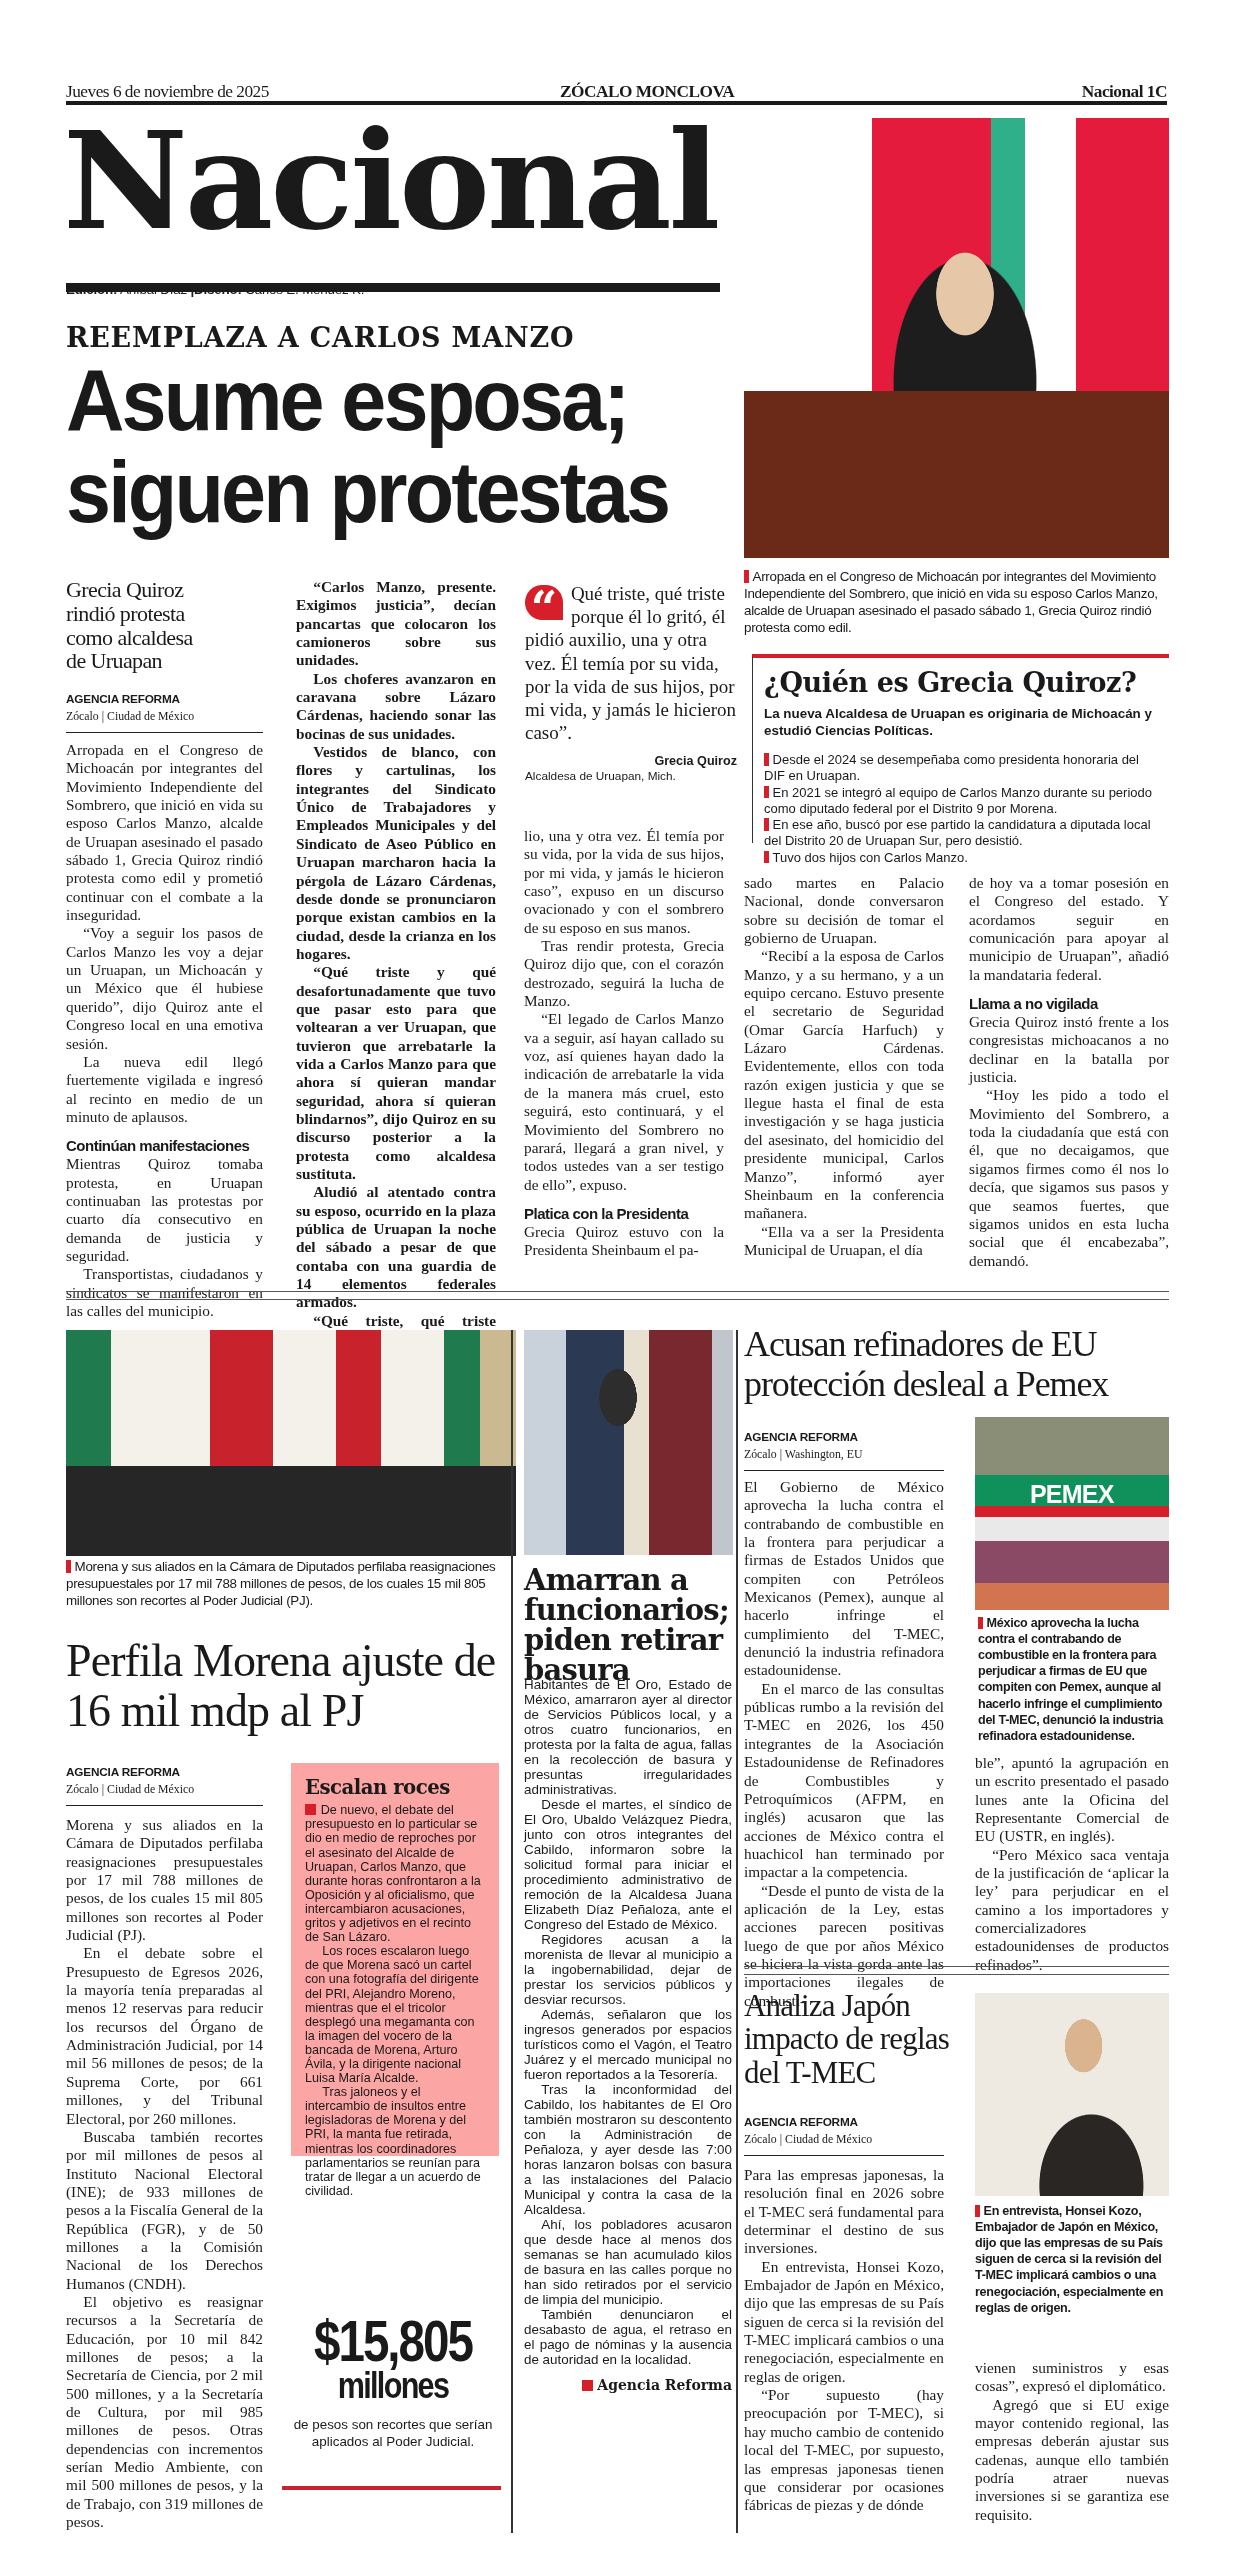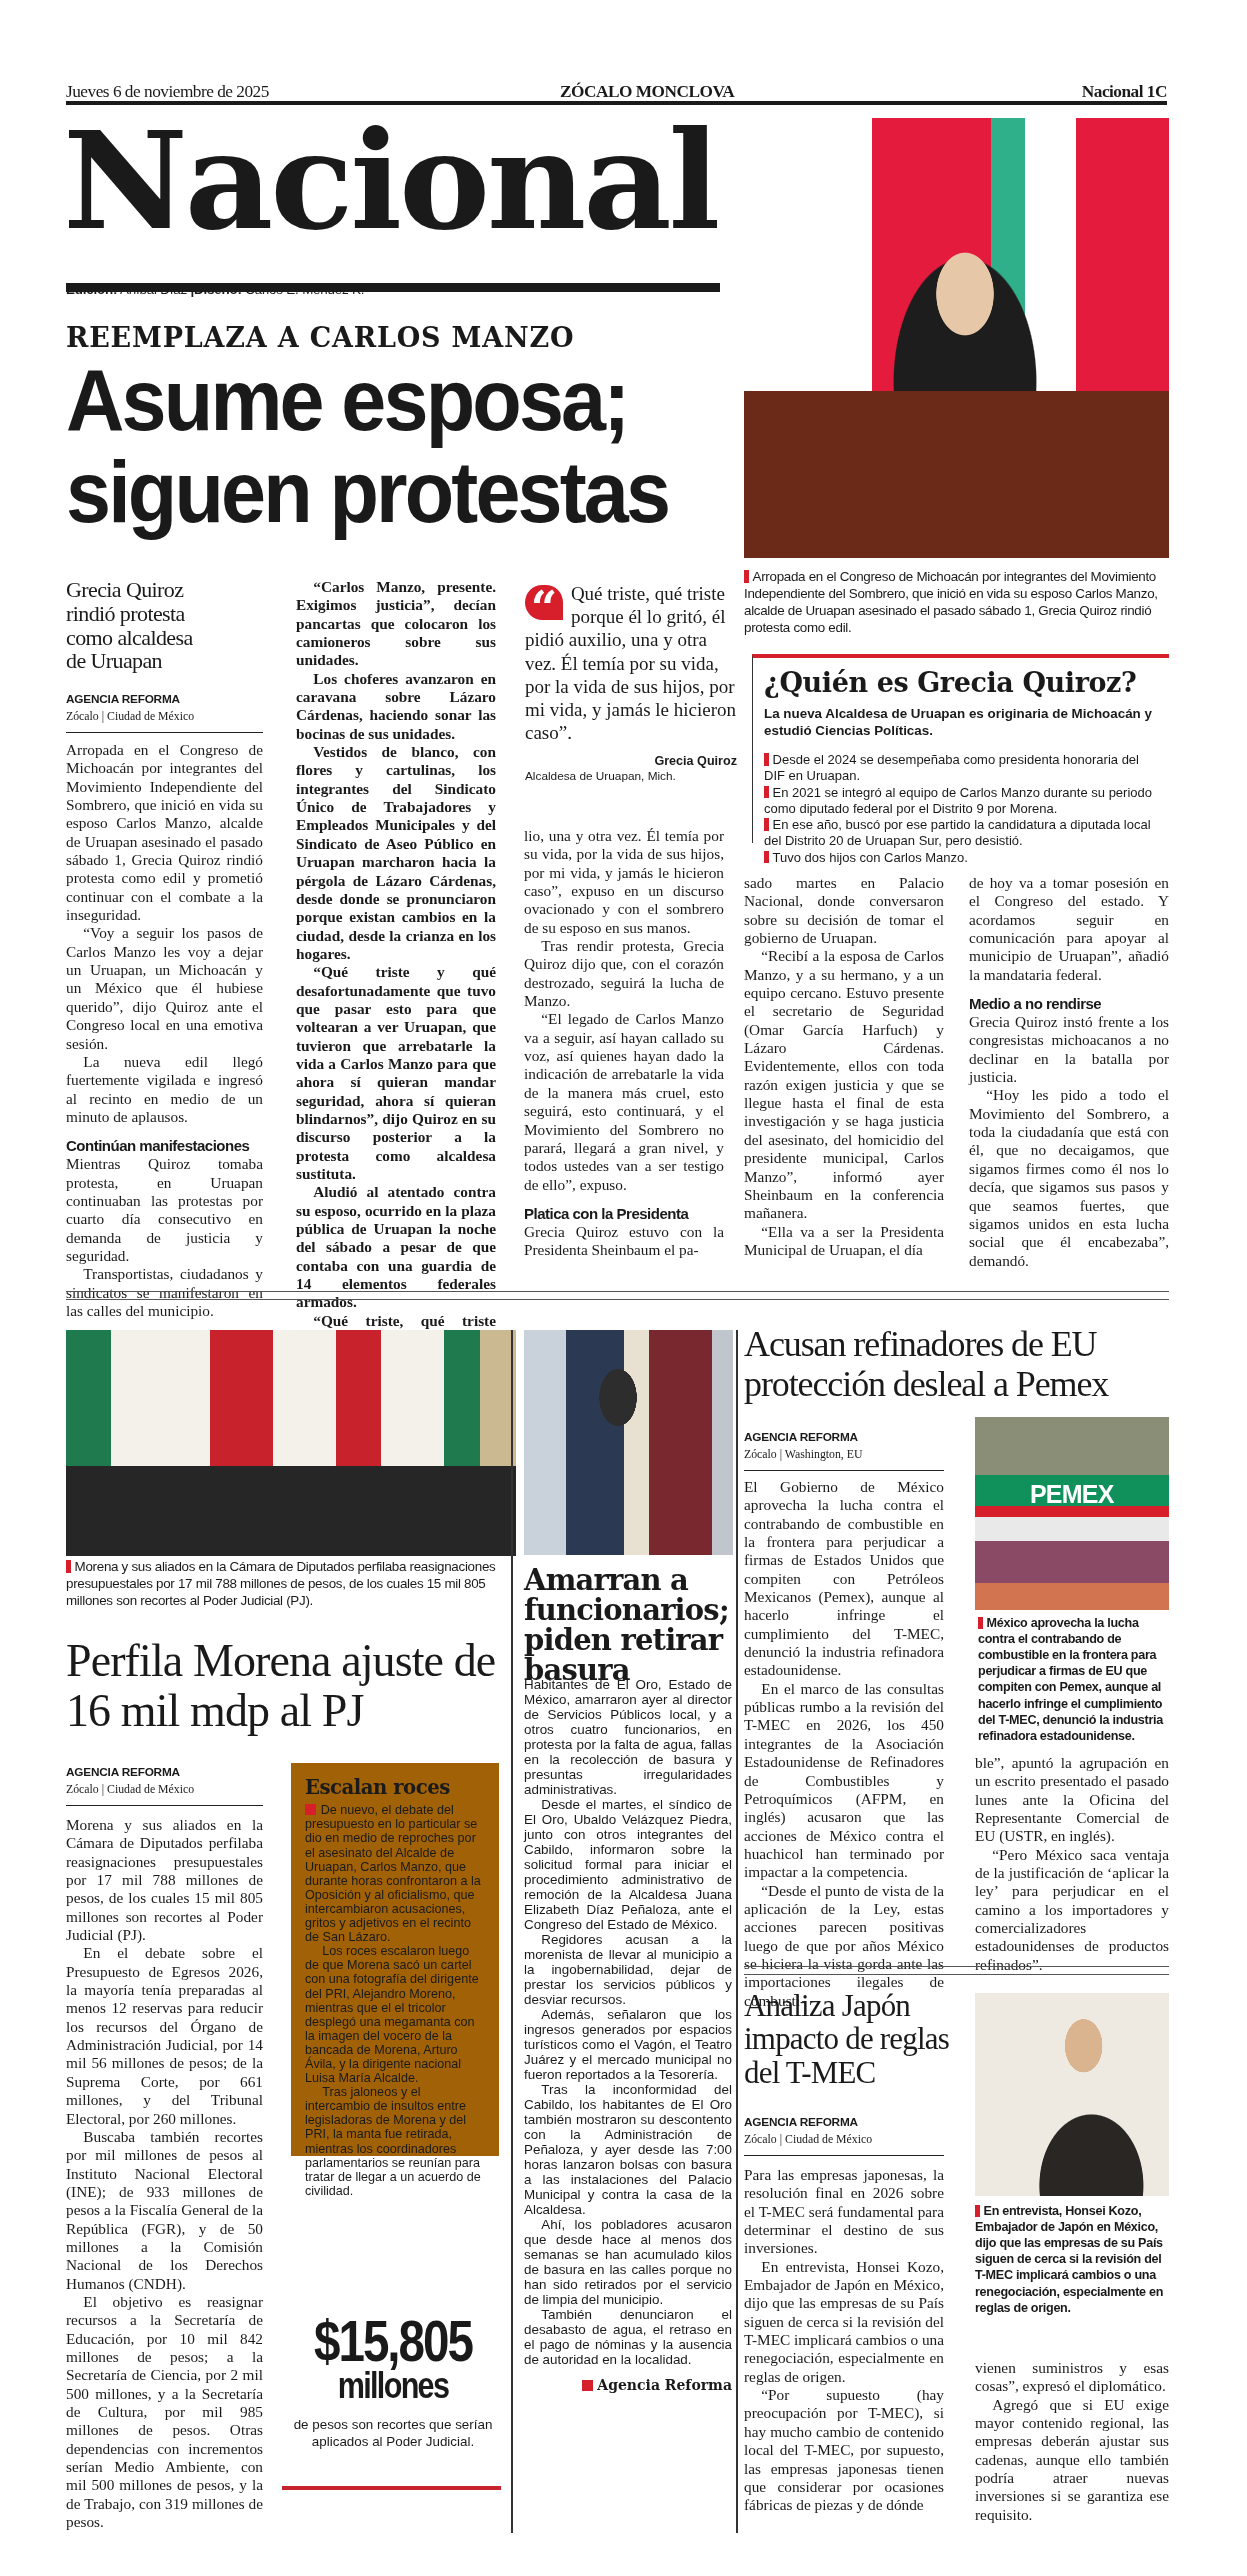--- a/index.html
+++ b/index.html
@@ -69,21 +69,21 @@
   }
   .vline { width: 1.6px; background: #333; }
 
   .h-perfila { left: 66px; top: 1636px; width: 440px; font-family: "Liberation Serif", serif; font-size: 46px; line-height: 1.08; letter-spacing: -0.9px; }
   .h-amarran { left: 524px; top: 1565px; width: 212px; font-family: "DejaVu Serif", serif; font-weight: 700; font-size: 29px; line-height: 1.04; letter-spacing: -0.8px; }
   .col-amarran { left: 524px; top: 1677px; width: 208px; font-family: "Liberation Sans", sans-serif; font-size: 13.4px; line-height: 1.12; text-align: justify; }
   .col-amarran p { text-indent: 17.3px; }
   .col-amarran p.ni { text-indent: 0; }
   .sig { font-family: "DejaVu Serif", serif; font-weight: 700; font-size: 14px; text-align: right; margin-top: 11px; }
 
-  .box-escalan { left: 291px; top: 1763px; width: 208px; height: 393px; background: #a16207; padding: 12.6px 14px; }
+  .box-escalan { left: 291px; top: 1763px; width: 208px; height: 393px; background: #fca5a5; padding: 12.6px 14px; }
   .box-escalan h4 { font-family: "DejaVu Serif", serif; font-weight: 700; font-size: 19.7px; letter-spacing: -0.5px; }
   .box-escalan .txt { font-family: "Liberation Sans", sans-serif; font-size: 12.6px; line-height: 1.12; margin-top: 4.7px; }
   .box-escalan .txt p { text-indent: 17.3px; }
   .box-escalan .txt p.ni { text-indent: 0; }
   .sq::before { content: ""; display: inline-block; width: 11px; height: 11px; background: #d71f2b; margin-right: 4.7px; vertical-align: -0.8px; }
 
   .stat { left: 291px; top: 2312px; width: 204px; text-align: center; }
   .stat .num { font-family: "Liberation Sans", sans-serif; font-weight: 700; font-size: 58px; letter-spacing: -2.4px; line-height: 1; transform: scaleX(0.82); }
   .stat .unit { font-family: "Liberation Sans", sans-serif; font-weight: 700; font-size: 36px; letter-spacing: -2px; line-height: 1; transform: scaleX(0.85); margin-top: -1.6px; }
   .stat .desc { font-family: "Liberation Sans", sans-serif; font-size: 13.4px; line-height: 1.25; margin-top: 12.6px; font-stretch: condensed; }
@@ -181,21 +181,21 @@
 </div>
 
 <div class="abs col" style="left:744px;top:874px;width:200px;">
   <p class="ni">sado martes en Palacio Nacional, donde conversaron sobre su decisión de tomar el gobierno de Uruapan.</p>
   <p>“Recibí a la esposa de Carlos Manzo, y a su hermano, y a un equipo cercano. Estuvo presente el secretario de Seguridad (Omar García Harfuch) y Lázaro Cárdenas. Evidentemente, ellos con toda razón exigen justicia y que se llegue hasta el final de esta investigación y se haga justicia del asesinato, del homicidio del presidente municipal, Carlos Manzo”, informó ayer Sheinbaum en la conferencia mañanera.</p>
   <p>“Ella va a ser la Presidenta Municipal de Uruapan, el día</p>
 </div>
 
 <div class="abs col" style="left:969px;top:874px;width:200px;">
   <p class="ni">de hoy va a tomar posesión en el Congreso del estado. Y acordamos seguir en comunicación para apoyar al municipio de Uruapan”, añadió la mandataria federal.</p>
-  <h5>Medio a no rendirse</h5>
+  <h5>Llama a no vigilada</h5>
   <p class="ni">Grecia Quiroz instó frente a los congresistas michoacanos a no declinar en la batalla por justicia.</p>
   <p>“Hoy les pido a todo el Movimiento del Sombrero, a toda la ciudadanía que está con él, que no decaigamos, que sigamos firmes como él nos lo decía, que sigamos sus pasos y que seamos fuertes, que sigamos unidos en esta lucha social que él encabezaba”, demandó.</p>
 </div>
 
 <div class="abs rule-double"></div>
 
 <div class="abs photo ph-cam" title="Sesión en la Cámara de Diputados"></div>
 <div class="abs caption cap-cam redbar">Morena y sus aliados en la Cámara de Diputados perfilaba reasignaciones presupuestales por 17 mil 788 millones de pesos, de los cuales 15 mil 805 millones son recortes al Poder Judicial (PJ).</div>
 <div class="abs h-perfila">Perfila Morena ajuste de 16 mil mdp al PJ</div>
 <div class="abs" style="left:66px;top:1765px;width:197px;">

